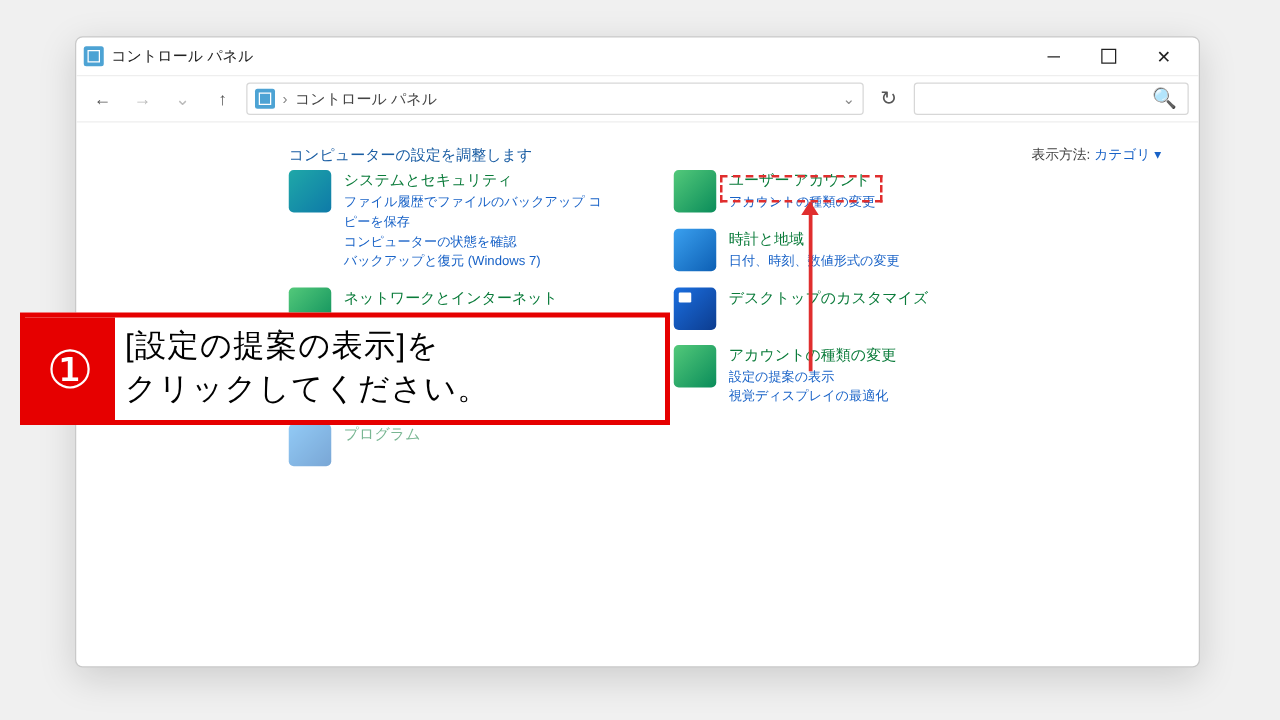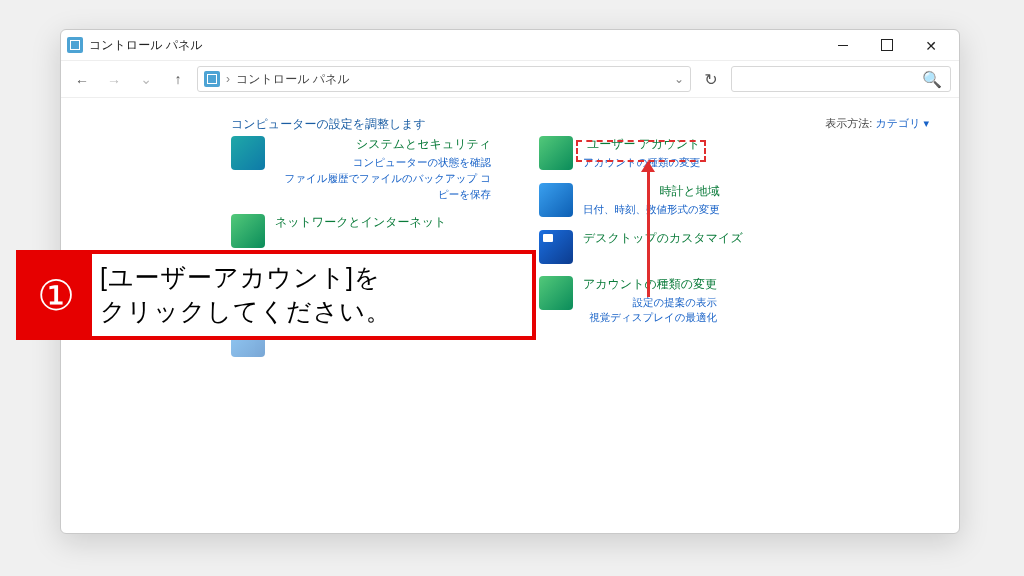--- a/index.html
+++ b/index.html
@@ -22,21 +22,21 @@
   .addr .sp{flex:1;}
   .addr .chev{color:#888;}
   .refresh{width:28px;height:26px;display:flex;align-items:center;justify-content:center;color:#555;}
   .search{width:220px;height:26px;border:1px solid #d7d7d7;border-radius:3px;display:flex;align-items:center;justify-content:flex-end;padding:0 8px;color:#888;}
   .content{flex:1;padding:18px 0 0 170px;position:relative;}
   .heading{font-size:12px;color:#1a5da3;margin-bottom:3px;}
   .view-by{position:absolute;top:18px;right:30px;font-size:11px;color:#444;}
   .view-by a{color:#1862c7;text-decoration:none;}
   .cols{display:flex;gap:48px;}
   .col{width:260px;display:flex;flex-direction:column;gap:12px;}
-  .cat{display:flex;gap:10px;text-align:right;}
+  .cat{display:flex;gap:10px;}
   .cat-ico{width:34px;height:34px;flex-shrink:0;border-radius:4px;background:linear-gradient(135deg,#1fa8a8,#0e7aa8);position:relative;}
   .cat-ico.green{background:linear-gradient(135deg,#53c97a,#0a8c5a);}
   .cat-ico.blue2{background:linear-gradient(135deg,#3aa0ef,#0d5fb4);}
   .cat-ico.mon{background:linear-gradient(135deg,#1b6fe0,#0c3c8f);}
   .cat-ico.mon::after{content:"";position:absolute;top:4px;left:4px;width:10px;height:8px;background:#fff;border-radius:1px;}
   .cat h3{font-size:12px;font-weight:400;color:#0a7b3a;margin-bottom:2px;}
   .cat ul{list-style:none;}
   .cat li{font-size:10.5px;color:#1862c7;line-height:1.5;}
   .cat.faded{opacity:.55;}
   .highlight-box{position:absolute;border:2.5px dashed #e02e2e;left:576px;top:140px;width:130px;height:22px;}
@@ -86,22 +86,23 @@
     </div>
 
     <div class="cols">
 
       <div class="col">
         <div class="cat">
           <div class="cat-ico"></div>
           <div>
             <h3>システムとセキュリティ</h3>
             <ul>
+              <li>ファイル履歴でファイルのバックアップ コピーを保存</li>
               <li>コンピューターの状態を確認</li>
-              <li>ファイル履歴でファイルのバックアップ コピーを保存</li>
+              <li>バックアップと復元 (Windows 7)</li>
             </ul>
           </div>
         </div>
         <div class="cat">
           <div class="cat-ico green"></div>
           <div>
               <h3>ネットワークとインターネット</h3>
             </div>
         </div>
         <div class="cat faded">
@@ -160,16 +161,16 @@
       </div>
     </div>
   </div>
 </div>
 
 <div class="highlight-box"></div>
 <div class="annot-arrow"></div>
 <div class="callout">
   <div class="num">①</div>
   <div class="txt">
-    <span>[ユーザーアカウント]を</span><br>
+    <span>[設定の提案の表示]を</span><br>
     <span>クリックしてください。</span>
   </div>
 </div>
 
 </body></html>

